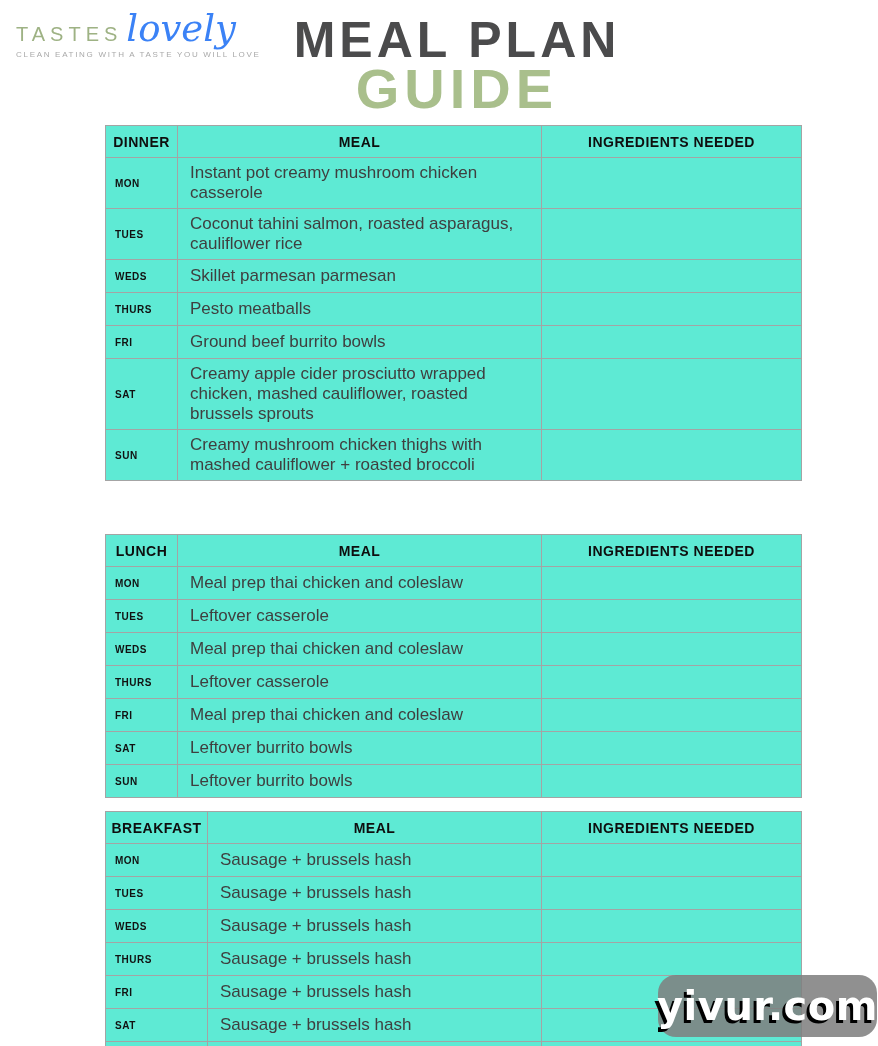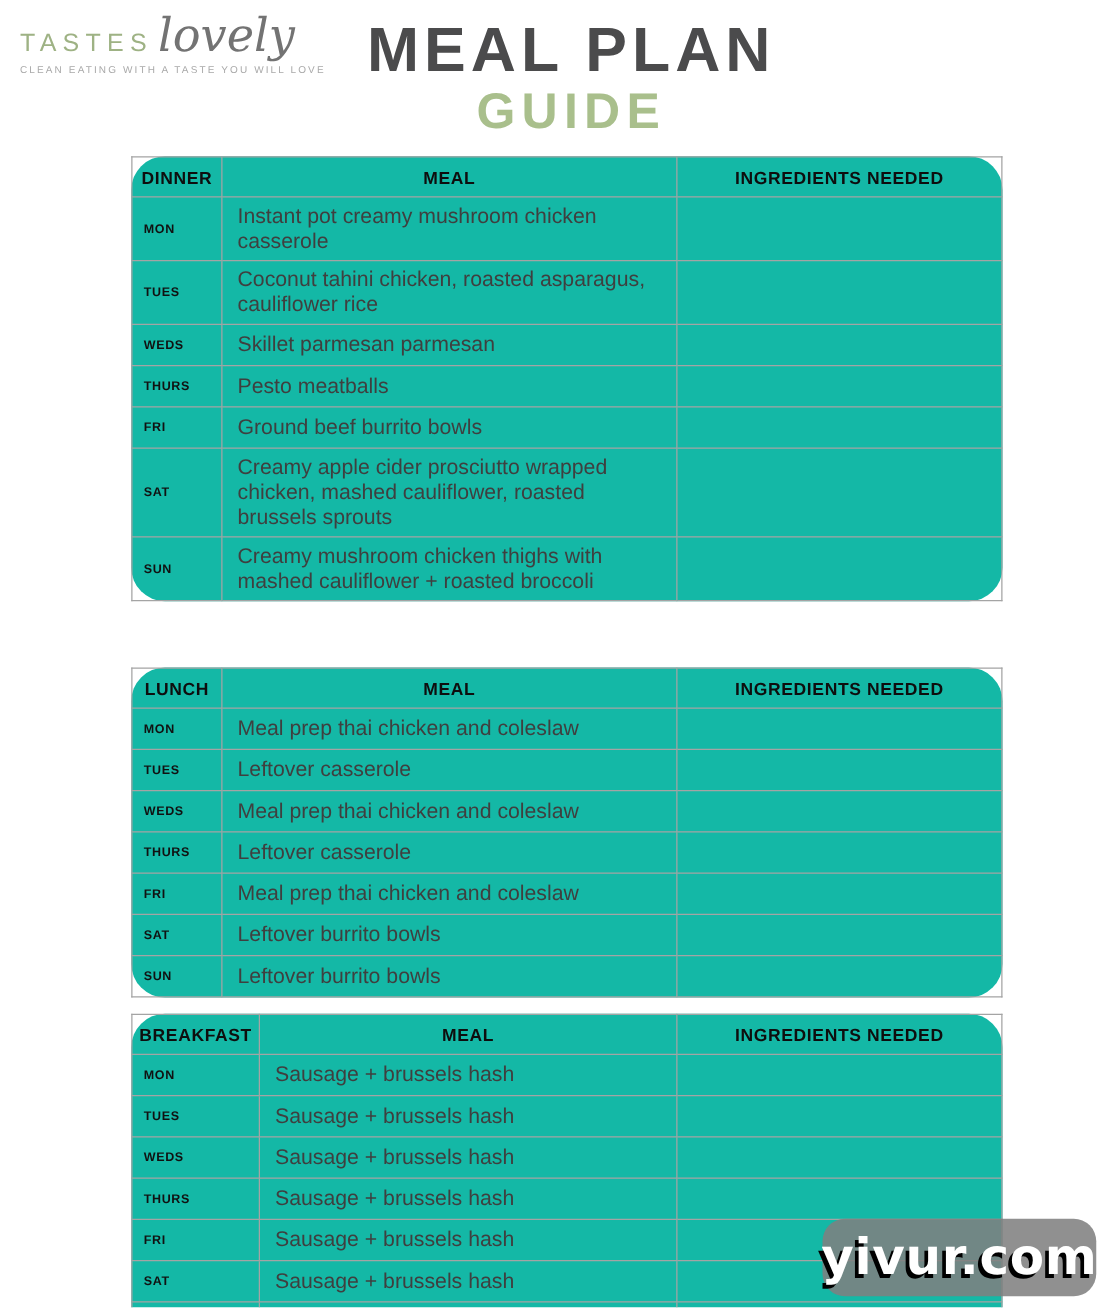--- a/index.html
+++ b/index.html
@@ -5,31 +5,31 @@
   * { margin:0; padding:0; box-sizing:border-box; }
   html,body { background:#ffffff; }
   body { font-family:"Liberation Sans", sans-serif; }
 
   .page { position:relative; width:878px; height:1046px; background:#fff; overflow:hidden; }
 
   
   .brand { position:absolute; left:16px; top:12px; }
   .brand-line { display:flex; align-items:baseline; }
   .brand-primary { font-size:20px; letter-spacing:5px; color:#9eb284; font-weight:400; }
-  .brand-script { font-family:"DejaVu Serif", serif; font-style:italic; font-size:37px; color:#737373; margin-left:4px; line-height:0.9; }
+  .brand-script { font-family:"DejaVu Serif", serif; font-style:italic; font-size:37px; color:#3b82f6; margin-left:4px; line-height:0.9; }
   .brand-tagline { font-size:8px; letter-spacing:1.7px; color:#a9a9a9; margin-top:4px; }
 
   
   .title { position:absolute; left:calc(50% + 18px); transform:translateX(-50%); top:4px; text-align:center; font-weight:bold; white-space:nowrap;margin-top:11px; }
   .title-line1 { display:block; font-size:50px; letter-spacing:4px; color:#4b4b4c; line-height:50px; }
-  .title-line2 { display:block; font-size:40px; letter-spacing:5px; color:#a9bf8c; line-height:48px; }
+  .title-line2 { display:block; font-size:56px; letter-spacing:5px; color:#a9bf8c; line-height:48px; }
 
   
   .tables-host { position:absolute; left:105px; top:125px; width:697px; }
-  table.meal-table { border-collapse:collapse; width:100%; table-layout:fixed; background:#14b8a6;border-radius:27px; }
+  table.meal-table { border-collapse:collapse; width:100%; table-layout:fixed; background:#5eead4; }
   table.meal-table:nth-of-type(2) { margin-top:53px; }
   table.meal-table:nth-of-type(3) { margin-top:13px; }
   col.day { width:72px; }
   table.wide-day col.day { width:102px; }
   col.ingredients { width:260px; }
   th, td { border:1px solid #a4a4a4; vertical-align:middle; }
   th { height:32px; font-size:14px; letter-spacing:0.5px; color:#0e0e0e; text-align:center; font-weight:bold; }
   td { height:33px; }
   td.day { font-size:10px; font-weight:bold; letter-spacing:0.5px; color:#111; padding-left:9px; }
   td.meal { font-size:17px; color:#3f3f3f; padding:5px 10px 5px 12px; line-height:20px; }
@@ -77,21 +77,21 @@
           </tr>
         </thead>
         <tbody>
           <tr>
             <td class="day">MON</td>
             <td class="meal">Instant pot creamy mushroom chicken casserole</td>
             <td class="ingredients"></td>
           </tr>
           <tr>
             <td class="day">TUES</td>
-            <td class="meal">Coconut tahini chicken, roasted asparagus, cauliflower rice</td>
+            <td class="meal">Coconut tahini salmon, roasted asparagus, cauliflower rice</td>
             <td class="ingredients"></td>
           </tr>
           <tr>
             <td class="day">WEDS</td>
             <td class="meal">Skillet parmesan parmesan</td>
             <td class="ingredients"></td>
           </tr>
           <tr>
             <td class="day">THURS</td>
             <td class="meal">Pesto meatballs</td>

